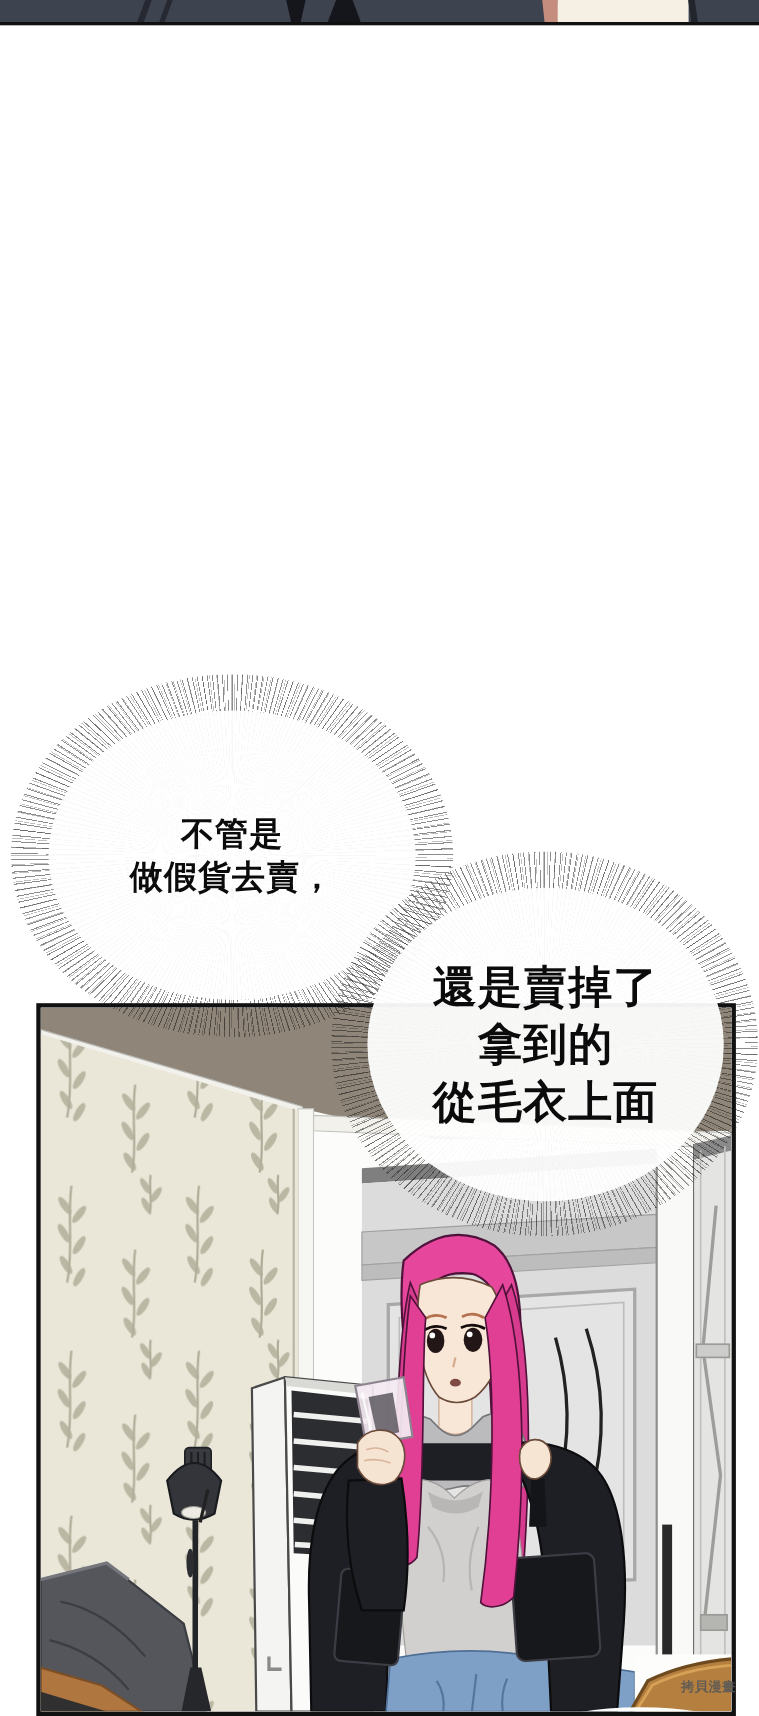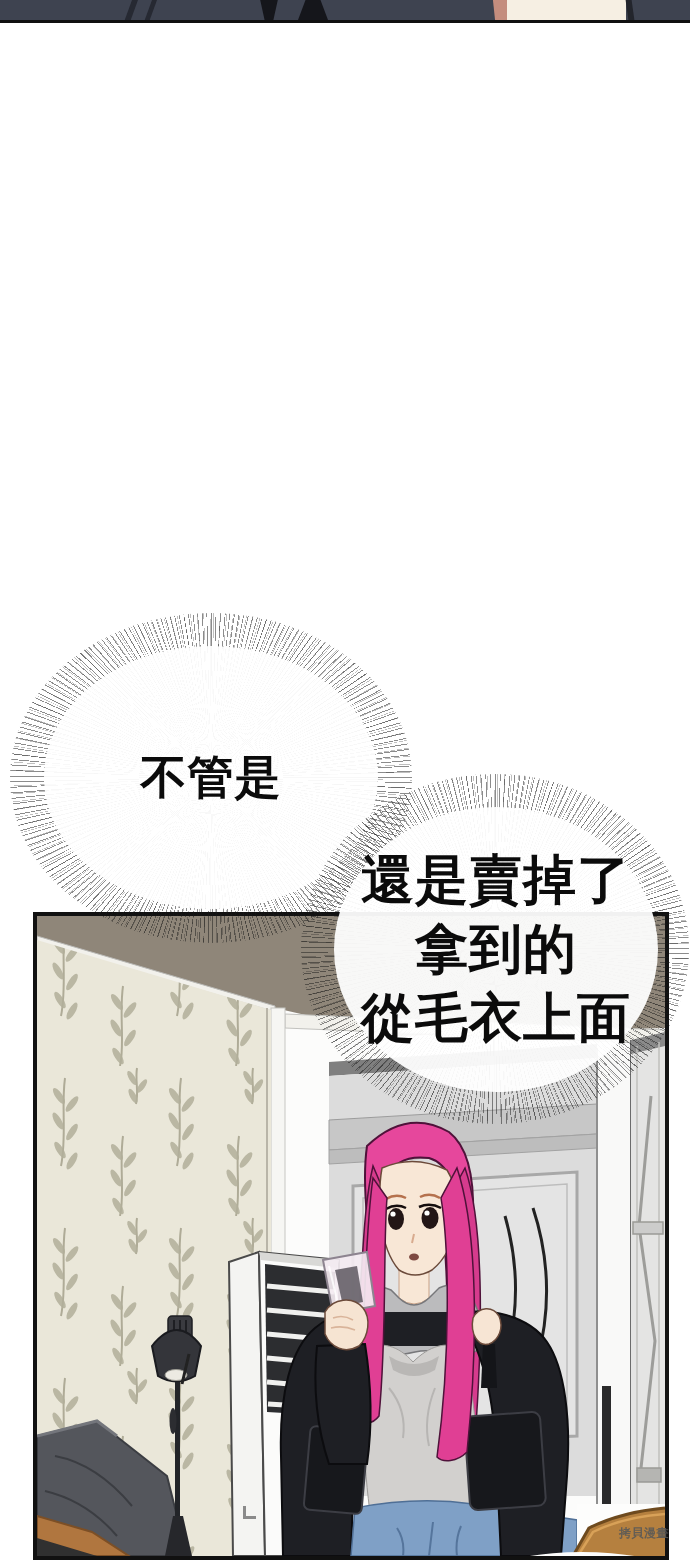--- a/index.html
+++ b/index.html
@@ -20,22 +20,22 @@
          box-sizing:border-box;background:#fff;overflow:hidden;}
   #panel svg{display:block;}
   
   .bubble-spikes{position:absolute;border-radius:50%;
      background:
        repeating-conic-gradient(from 0deg, rgba(25,25,25,0.50) 0deg 0.28deg, rgba(0,0,0,0) 0.28deg 1.6deg),
        repeating-conic-gradient(from 0.8deg, rgba(25,25,25,0.28) 0deg 0.22deg, rgba(0,0,0,0) 0.22deg 2.3deg);}
   .bubble-body{position:absolute;border-radius:50%;background:rgba(255,255,255,0.94);
      display:flex;flex-direction:column;align-items:center;justify-content:center;text-align:center;}
   .bubble-text{font-weight:800;color:#0b0b0b;line-height:1.30;letter-spacing:1px;}
-  #bubble1 .bubble-text{font-size:46px;}
-  #bubble2 .bubble-text{font-size:53px;}
+  #bubble1 .bubble-text{font-size:30px;}
+  #bubble2 .bubble-text{font-size:40px;}
   .bubble-text span{display:block;}
   
   .watermark{position:absolute;left:619px;top:1525px;font-size:12px;font-weight:600;
      color:rgba(88,88,88,0.88);letter-spacing:0.5px;white-space:nowrap;}
 </style>
 </head>
 <body>
 
 <div id="page">
 
@@ -219,20 +219,21 @@
         <ellipse cx="545" cy="700" rx="150" ry="64" fill="#fdfdfc"></ellipse>
       </g>
     </svg>
   </div>
 
   <div id="bubble1">
     <div class="bubble-spikes" style="left:10px;top:613px;width:402px;height:330px;"></div>
     <div class="bubble-body" style="left:44px;top:646px;width:334px;height:263px;">
       <div class="bubble-text">
         <span>不管是</span>
+        <span>做假貨去賣，</span>
       </div>
     </div>
   </div>
 
   <div id="bubble2">
     <div class="bubble-spikes" style="left:301px;top:774px;width:388px;height:350px;"></div>
     <div class="bubble-body" style="left:334px;top:807px;width:324px;height:285px;">
       <div class="bubble-text">
         <span>還是賣掉了</span>
         <span>拿到的</span>

